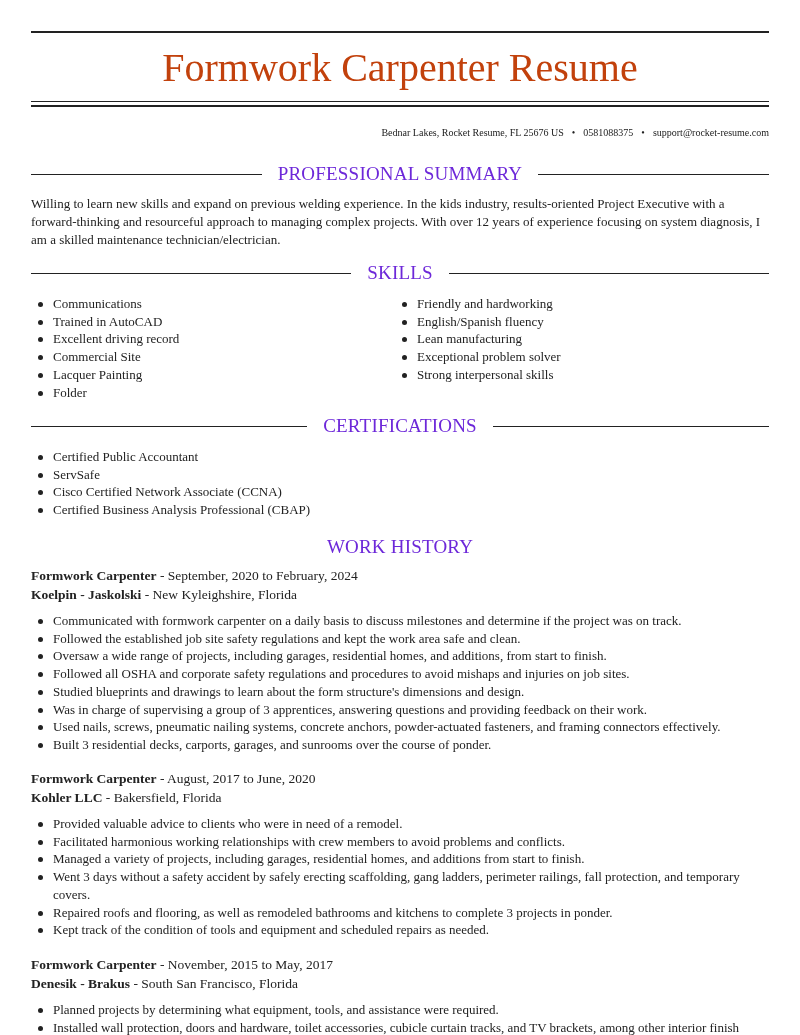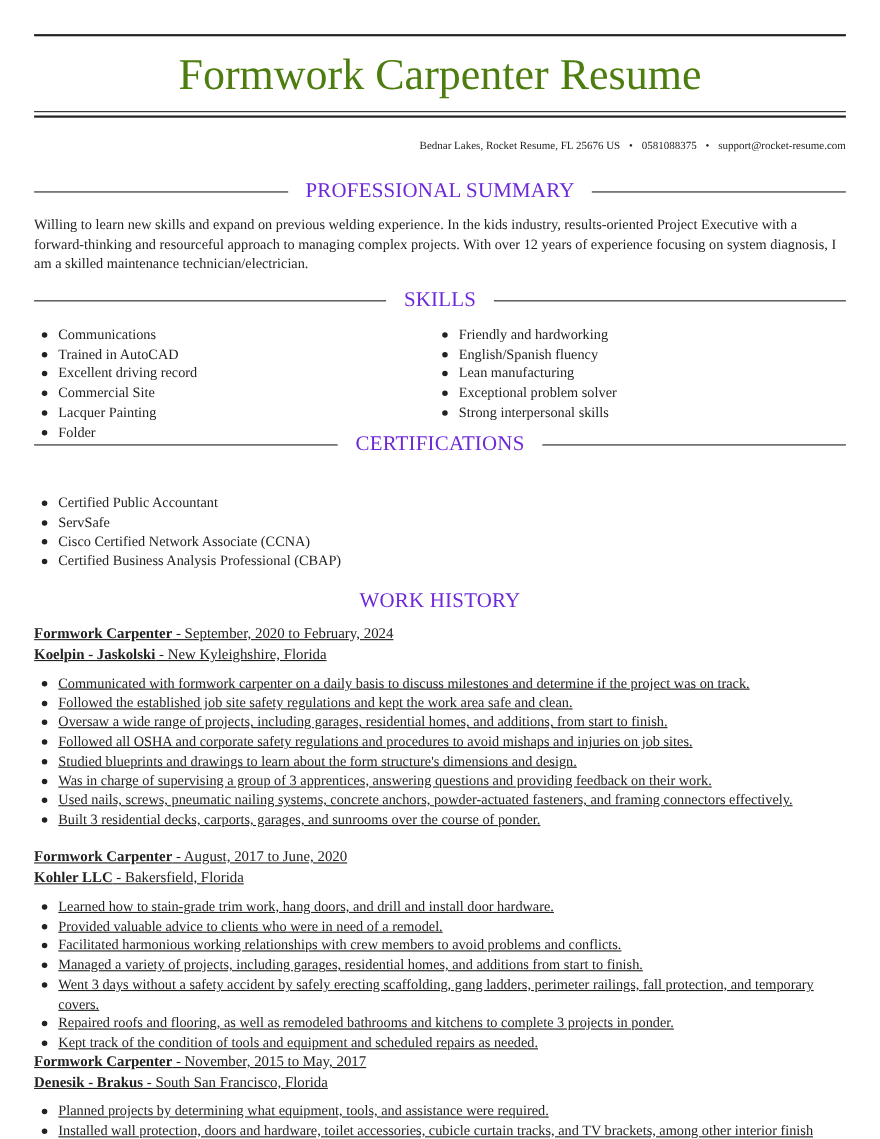--- a/index.html
+++ b/index.html
@@ -1,33 +1,33 @@
 <!DOCTYPE html>
 <html><head>
 <meta charset="utf-8">
 <style>
   html, body { margin: 0; padding: 0; background: #ffffff; }
   body { width: 800px; height: 1035px; overflow: hidden; font-family: "Liberation Serif", serif; color: #222222; }
   .page { position: relative; width: 738px; margin: 0 auto; padding-left: 0; }
   .rule-top { position: absolute; top: 31px; left: 0; width: 738px; height: 2px; background: #222; }
-  .title { position: absolute; top: 44px; left: 0; width: 738px; text-align: center; font-size: 40px; line-height: 48px; color: #4d7c0f; }
+  .title { position: absolute; top: 44px; left: 0; width: 738px; text-align: center; font-size: 40px; line-height: 48px; color: #c2410c; }
   .rule-d1 { position: absolute; top: 101px; left: 0; width: 738px; height: 1px; background: #222; }
   .rule-d2 { position: absolute; top: 105px; left: 0; width: 738px; height: 2px; background: #222; }
   .contact { position: absolute; top: 123px; left: 0; width: 738px; text-align: right; font-size: 10px; line-height: 20px; color: #222; font-family: Liberation Serif, serif; }
   .contact .sep { margin: 0 8px; }
   .section-head { position: absolute; left: 0; width: 738px; height: 24px; display: flex; align-items: center; }
   .section-head .line { flex: 1; height: 1px; background: #222; }
   .section-head .label { padding: 0 16px; font-size: 19px; line-height: 24px; color: #6d28d9; letter-spacing: 0.2px; }
   .summary { position: absolute; top: 195px; left: 0; width: 738px; font-size: 13px; line-height: 18px; color: #222; }
   ul.blist { list-style: none; margin: 0; padding: 0; }
   ul.blist li { position: relative; padding-left: 22px; font-size: 13px; line-height: 17.7px; color: #222; }
   ul.blist li::before { content: ""; position: absolute; left: 7px; top: 7px; width: 5px; height: 5px; border-radius: 50%; background: #222; }
   .skills-col { position: absolute; top: 295px; width: 360px; }
   .certs { position: absolute; top: 448px; left: 0; width: 738px; }
-  .job { position: absolute; left: 0; width: 738px; text-decoration: underline; }
+  .job { position: absolute; left: 0; width: 738px; }
   .job .line1, .job .line2 { font-size: 13.5px; line-height: 19px; color: #222; }
   .job .line2 { margin-top: 0px; }
   .job b { font-weight: bold; }
   .job ul.blist { margin-top: 8px; }
 </style>
 </head>
 <body>
 
 <div class="page">
   <div class="rule-top"></div>
@@ -64,21 +64,21 @@
   <div class="skills-col" style="left:364px;">
     <ul class="blist">
       <li>Friendly and hardworking</li>
       <li>English/Spanish fluency</li>
       <li>Lean manufacturing</li>
       <li>Exceptional problem solver</li>
       <li>Strong interpersonal skills</li>
     </ul>
   </div>
 
-  <div class="section-head" style="top:392px;">
+  <div class="section-head" style="top:414px;">
     <div class="line"></div>
     <div class="label">CERTIFICATIONS</div>
     <div class="line"></div>
   </div>
   <div class="certs">
     <ul class="blist">
       <li>Certified Public Accountant</li>
       <li>ServSafe</li>
       <li>Cisco Certified Network Associate (CCNA)</li>
       <li>Certified Business Analysis Professional (CBAP)</li>
@@ -103,21 +103,20 @@
       <li>Was in charge of supervising a group of 3 apprentices, answering questions and providing feedback on their work.</li>
       <li>Used nails, screws, pneumatic nailing systems, concrete anchors, powder-actuated fasteners, and framing connectors effectively.</li>
       <li>Built 3 residential decks, carports, garages, and sunrooms over the course of ponder.</li>
     </ul>
   </div>
 
   <div class="job" style="top:769px;">
     <div class="line1"><b>Formwork Carpenter</b><span> - August, 2017 to June, 2020</span></div>
     <div class="line2"><b>Kohler LLC</b><span> - Bakersfield, Florida</span></div>
     <ul class="blist">
-      <li>Learned how to stain-grade trim work, hang doors, and drill and install door hardware.</li>
       <li>Provided valuable advice to clients who were in need of a remodel.</li>
       <li>Facilitated harmonious working relationships with crew members to avoid problems and conflicts.</li>
       <li>Managed a variety of projects, including garages, residential homes, and additions from start to finish.</li>
       <li>Went 3 days without a safety accident by safely erecting scaffolding, gang ladders, perimeter railings, fall protection, and temporary covers.</li>
       <li>Repaired roofs and flooring, as well as remodeled bathrooms and kitchens to complete 3 projects in ponder.</li>
       <li>Kept track of the condition of tools and equipment and scheduled repairs as needed.</li>
     </ul>
   </div>
 
   <div class="job" style="top:955px;">

